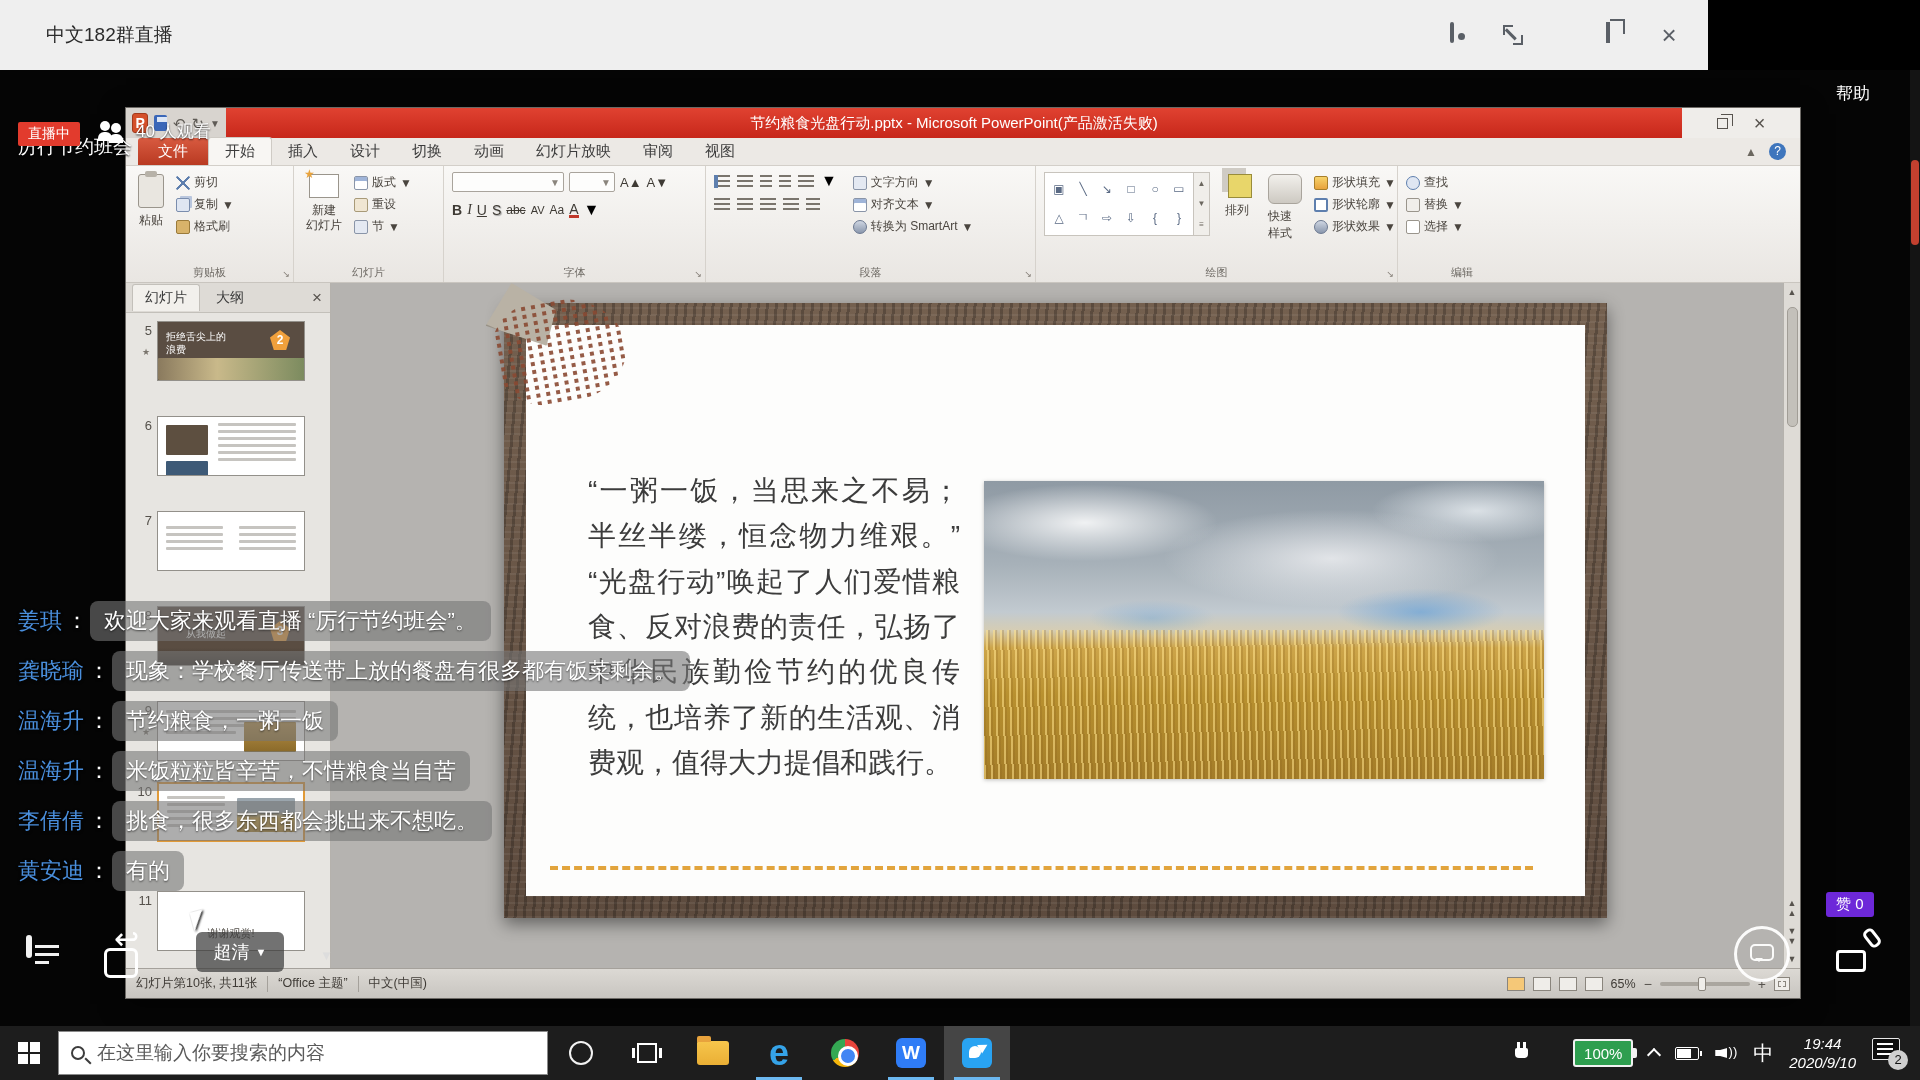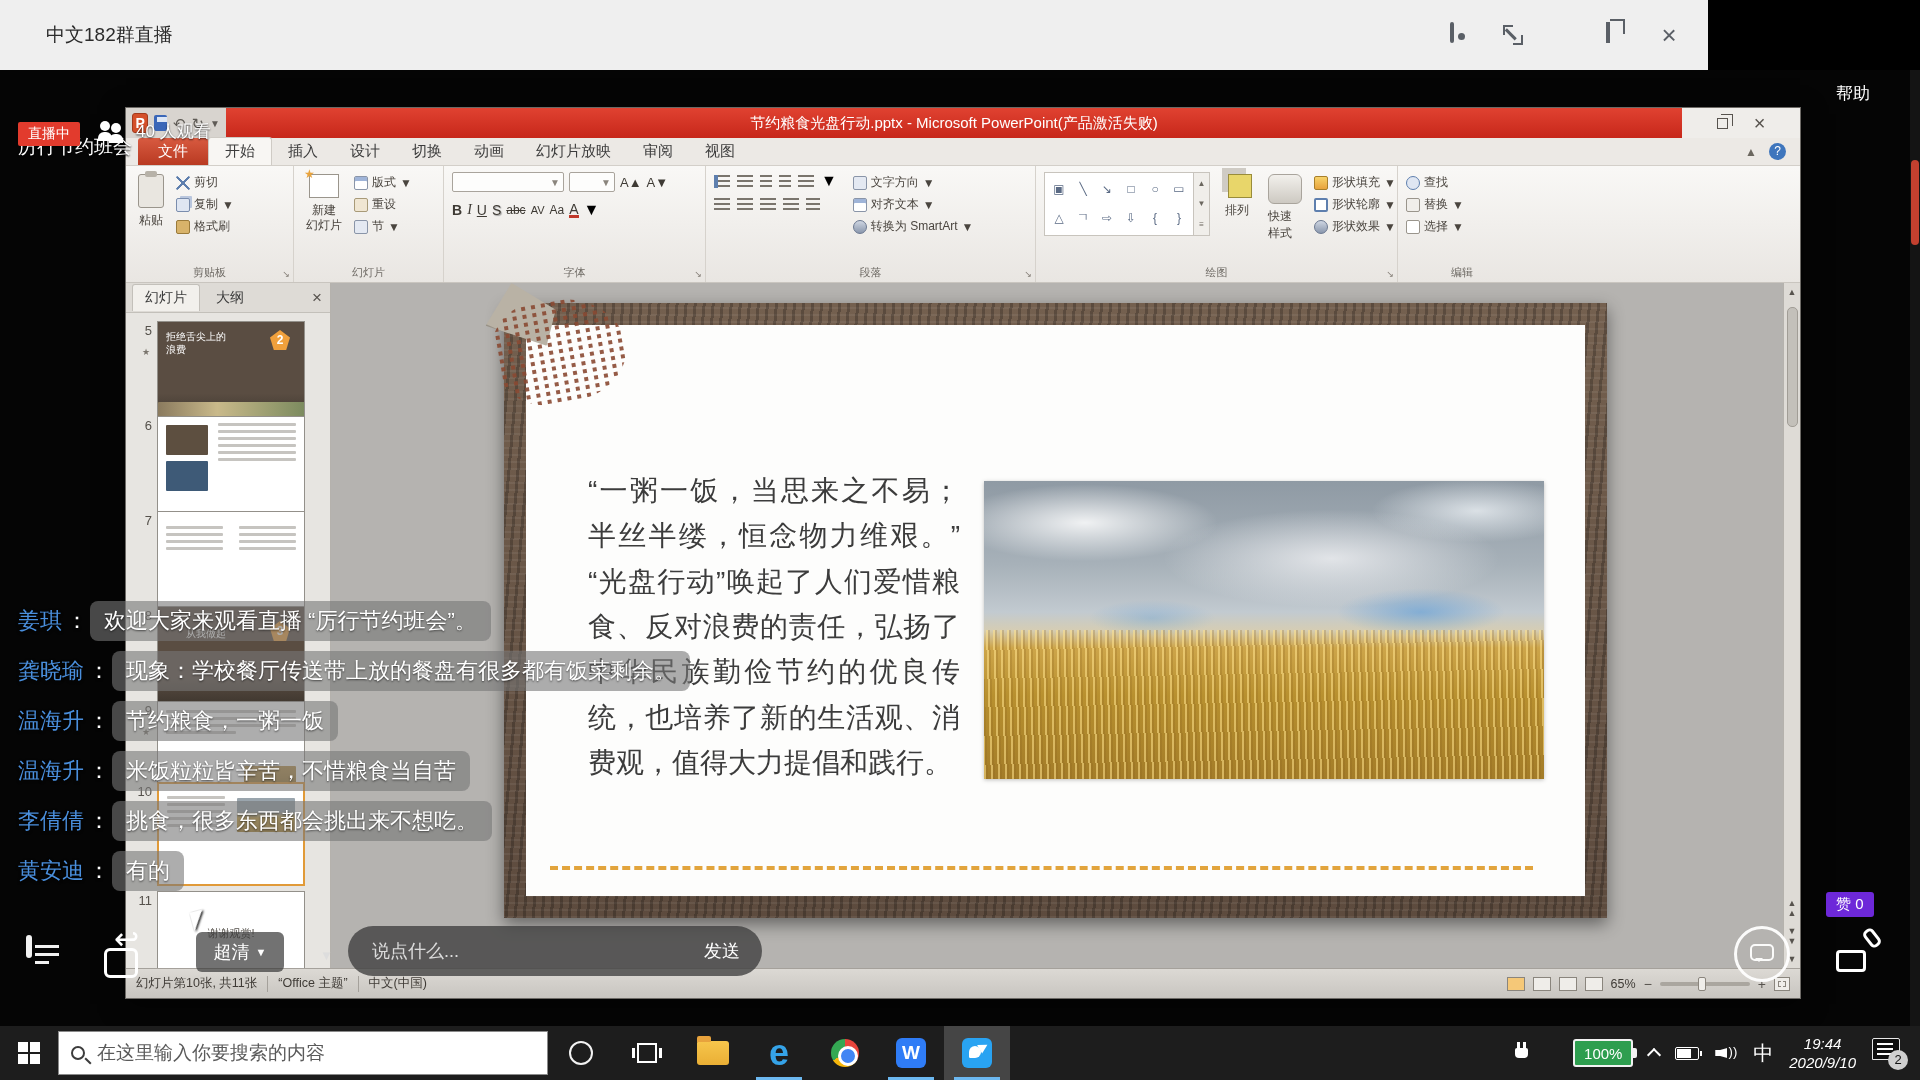--- a/index.html
+++ b/index.html
@@ -138,21 +138,21 @@
   .ppt-body{position:absolute;left:0;top:175px;width:100%;height:685px;display:flex;}
   .slidepanel{width:205px;background:#e7e5e1;border-right:1px solid #b5b2ad;position:relative;}
   .panel-tabs{height:30px;display:flex;align-items:center;border-bottom:1px solid #c3c0ba;background:#dedbd6;padding-left:6px;gap:4px;}
   .ptab{font-size:14px;color:#3c3c3c;padding:4px 12px;}
   .ptab.active{background:#f2f0ec;border:1px solid #c3c0ba;border-bottom:none;border-radius:3px 3px 0 0;}
   .panel-close{margin-left:auto;margin-right:8px;color:#57534e;font-size:17px;}
   .thumbs{position:absolute;left:0;top:34px;width:100%;}
   .thumbrow{position:absolute;left:6px;display:flex;gap:5px;}
   .tnum{width:20px;text-align:right;font-size:13px;color:#55514b;padding-top:2px;}
   .tstar{position:absolute;left:10px;top:22px;font-size:9px;color:#7a756d;}
-  .thumb{width:148px;height:104px;background:#fff;border:1px solid #93908a;position:relative;overflow:hidden;}
+  .thumb{width:148px;height:60px;background:#fff;border:1px solid #93908a;position:relative;overflow:hidden;}
   .thumb.sel{border:2px solid #e19a38;}
   .thumb.dark{background:linear-gradient(#5a4d42 70%,#39322b 100%);}
   .tcap{position:absolute;left:8px;top:8px;color:#fff;font-size:10px;line-height:13px;}
   .tbadge{position:absolute;right:14px;top:8px;width:20px;height:20px;background:#f0a03c;color:#fff;font-size:12px;font-weight:bold;text-align:center;line-height:20px;clip-path:polygon(50% 0,100% 38%,81% 100%,19% 100%,0 38%);}
   .tl{height:3px;background:#c6c4c0;margin:4px 8px;border-radius:1px;}
   .tphoto{position:absolute;border-radius:1px;}
   .tcap-center{position:absolute;left:0;top:34px;width:100%;text-align:center;color:#55514b;font-size:11px;}
   .cursor{position:absolute;z-index:80;width:0;height:0;border-left:13px solid #fff;border-bottom:19px solid transparent;filter:drop-shadow(1px 1px 1px #000);transform:rotate(-15deg);}
 
   .editor{flex:1;display:flex;flex-direction:row;background:#b5b3b0;position:relative;}
@@ -684,24 +684,20 @@
     <div class="ov-btn panel-toggle"><span class="pt-ico"></span></div>
     <div class="ov-btn share-btn">
       <span class="sh-box"></span>
       <span class="sh-arrow">↩</span>
     </div>
     <div class="ov-btn quality-btn">
       <span>超清</span>
       <span class="caret-dn">▼</span>
     </div>
     <span class="ov-btn mini-caret">▼</span>
-    <div class="ov-btn chat-pill">
-      <input class="chat-input" placeholder="说点什么..." style="">
-      <span class="send-btn">发送</span>
-    </div>
     <div class="ov-btn msg-circle">
         <span class="mc-bubble"></span>
       </div>
     <span class="ov-btn like-badge">赞 0</span>
     <div class="ov-btn thumb-btn">
       <span class="th-palm"></span>
       <span class="th-up"></span>
     </div>
 
     <div class="edge-scroll">

